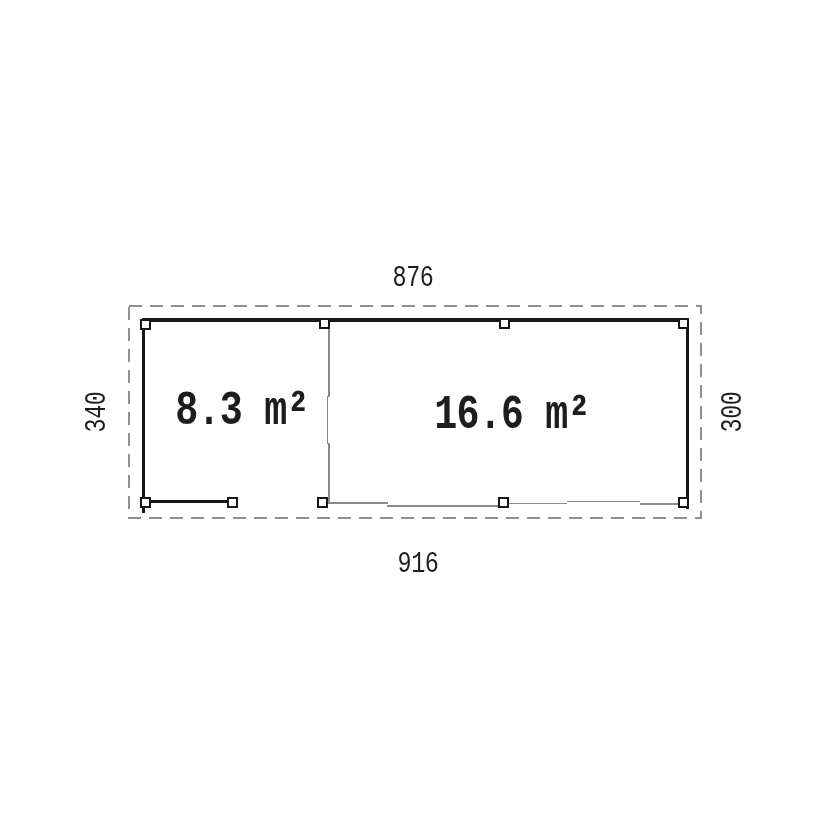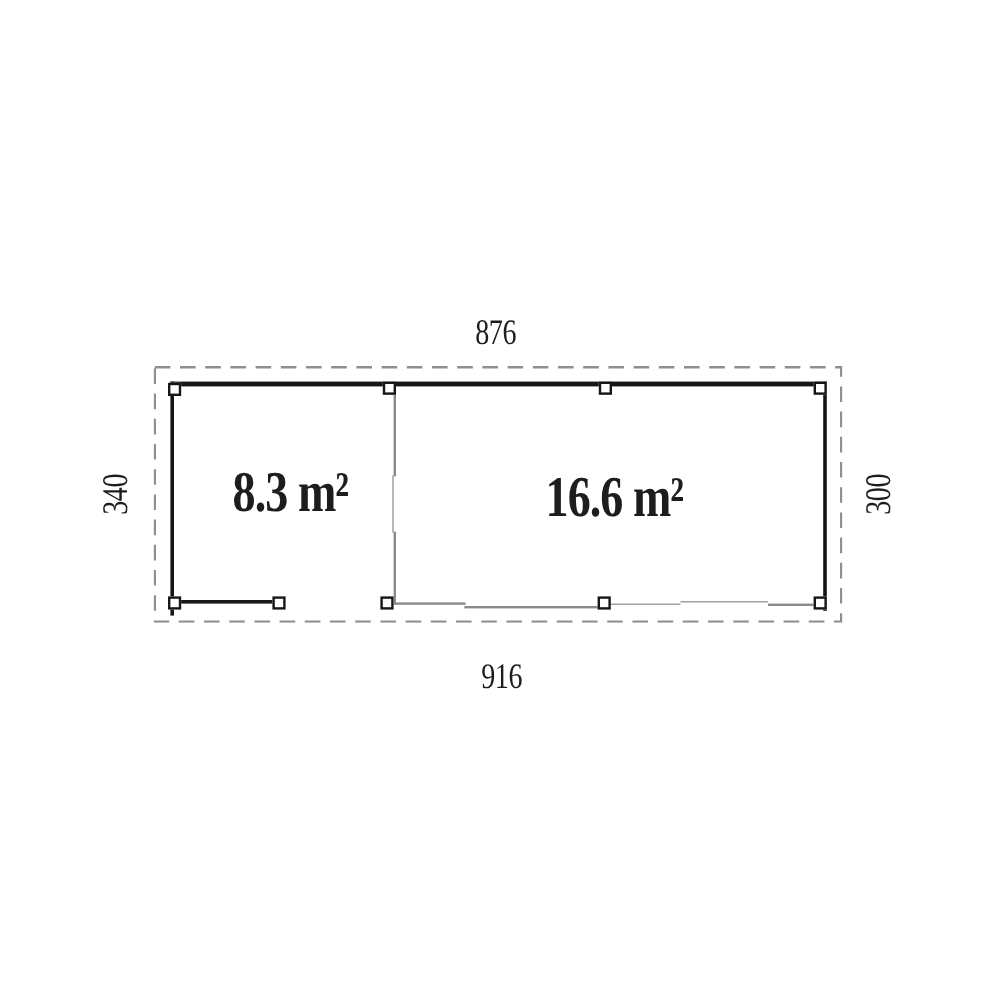--- a/index.html
+++ b/index.html
@@ -6,21 +6,21 @@
     margin: 0;
     padding: 0;
     background: #ffffff;
   }
   #canvas {
     position: relative;
     width: 828px;
     height: 828px;
     background: var(--background, #ffffff);
     overflow: hidden;
-    font-family: Liberation Serif, serif;
+    font-family: Liberation Mono, monospace;
   }
   
   .roof-svg {
     position: absolute;
     left: 128px;
     top: 305px;
     width: 574px;
     height: 214px;
   }
   

